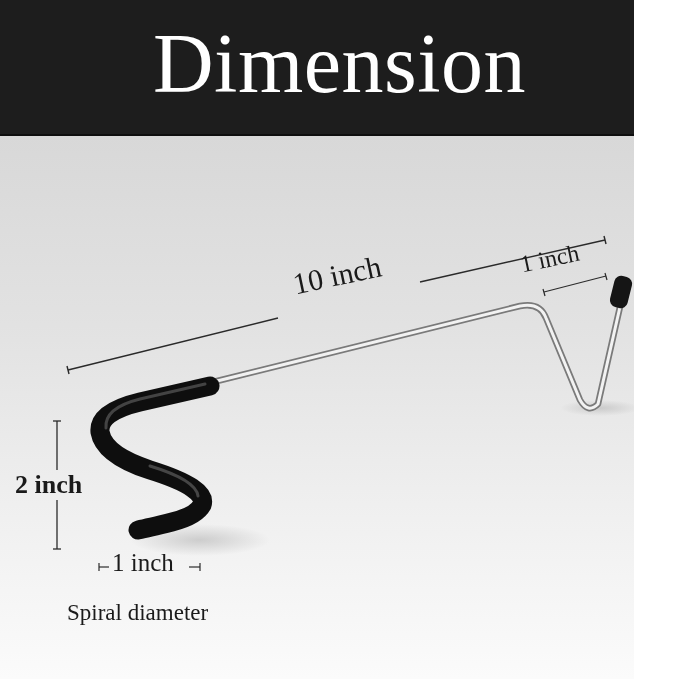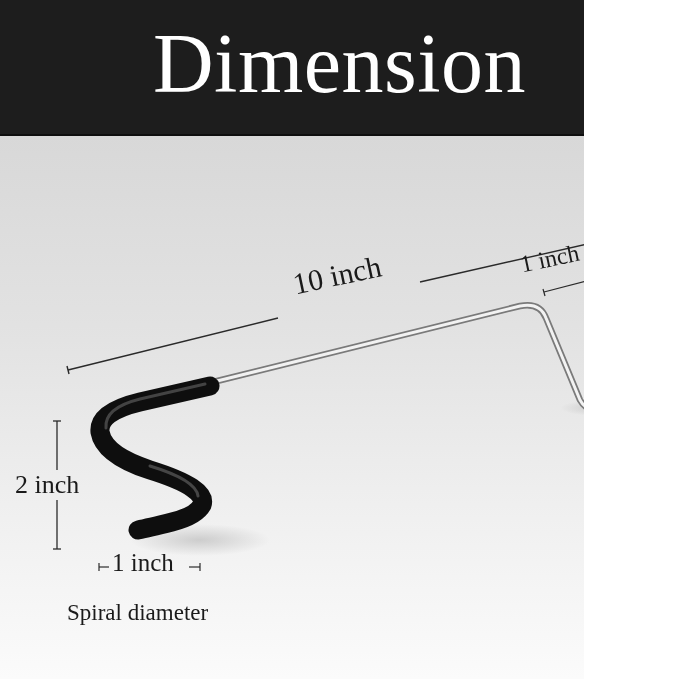--- a/index.html
+++ b/index.html
@@ -1,26 +1,26 @@
 <!DOCTYPE html>
 <html><head>
 <meta charset="utf-8">
 <style>
   html, body { margin: 0; padding: 0; }
   body { width: 679px; height: 679px; overflow: hidden; background: #ffffff; font-family: "DejaVu Serif", "Liberation Serif", serif; }
-  .canvas { position: relative; width: 584px; height: 679px; overflow: hidden; }
+  .canvas { position: relative; width: 634px; height: 679px; overflow: hidden; }
   .header { position: absolute; left: 0; top: 0; width: 679px; height: 134px; background: #1d1d1d; border-bottom: 2px solid #0e0e0e; display: flex; align-items: center; justify-content: center; }
   .title { color: #ffffff; font-family: "Liberation Serif", "DejaVu Serif", serif; font-size: 84px; letter-spacing: 0.5px; line-height: 1; margin-top: -6px; }
   .stage { position: absolute; left: 0; top: 136px; width: 679px; height: 543px;
     background: linear-gradient(180deg, #d8d8d8 0%, #e2e2e2 35%, #eeeeee 65%, #fbfbfb 100%); }
   svg.art { position: absolute; left: 0; top: 0; width: 679px; height: 679px; }
   .label { position: absolute; color: #1a1a1a; font-family: "Liberation Serif", "DejaVu Serif", serif; white-space: nowrap; }
   .lbl-10 { left: 290px; top: 268px; font-size: 30px; transform: rotate(-12deg); transform-origin: left top; }
   .lbl-1top { left: 518px; top: 252px; font-size: 24px; transform: rotate(-12deg); transform-origin: left top; }
-  .lbl-2 { left: 15px; top: 470px; font-size: 26px; background: transparent; }
+  .lbl-2 { left: 15px; top: 470px; font-size: 26px; background: transparent; font-weight: bold; }
   .lbl-1sp { left: 112px; top: 549px; font-size: 25px; }
   .lbl-sp { left: 67px; top: 600px; font-size: 23px; }
 </style>
 </head>
 <body>
 
 <div class="canvas">
   <div class="header">
     <div class="title">Dimension</div>
   </div>

